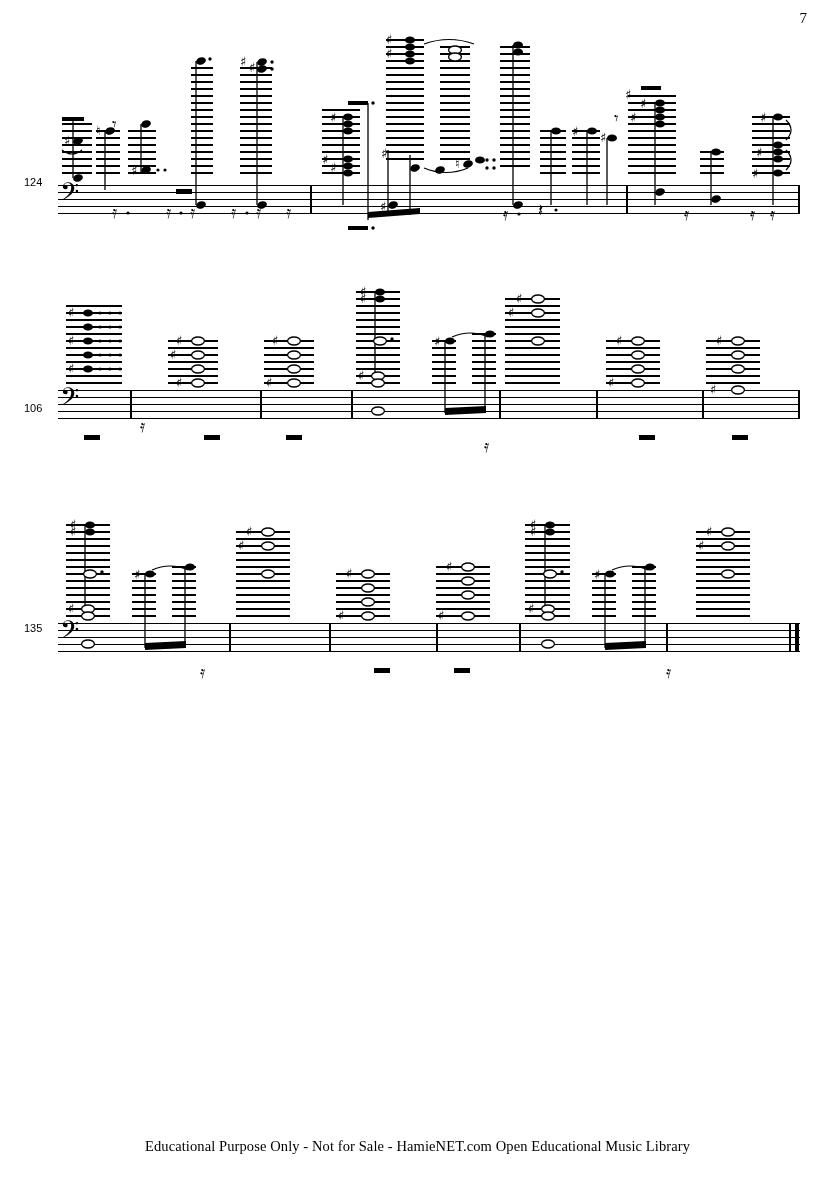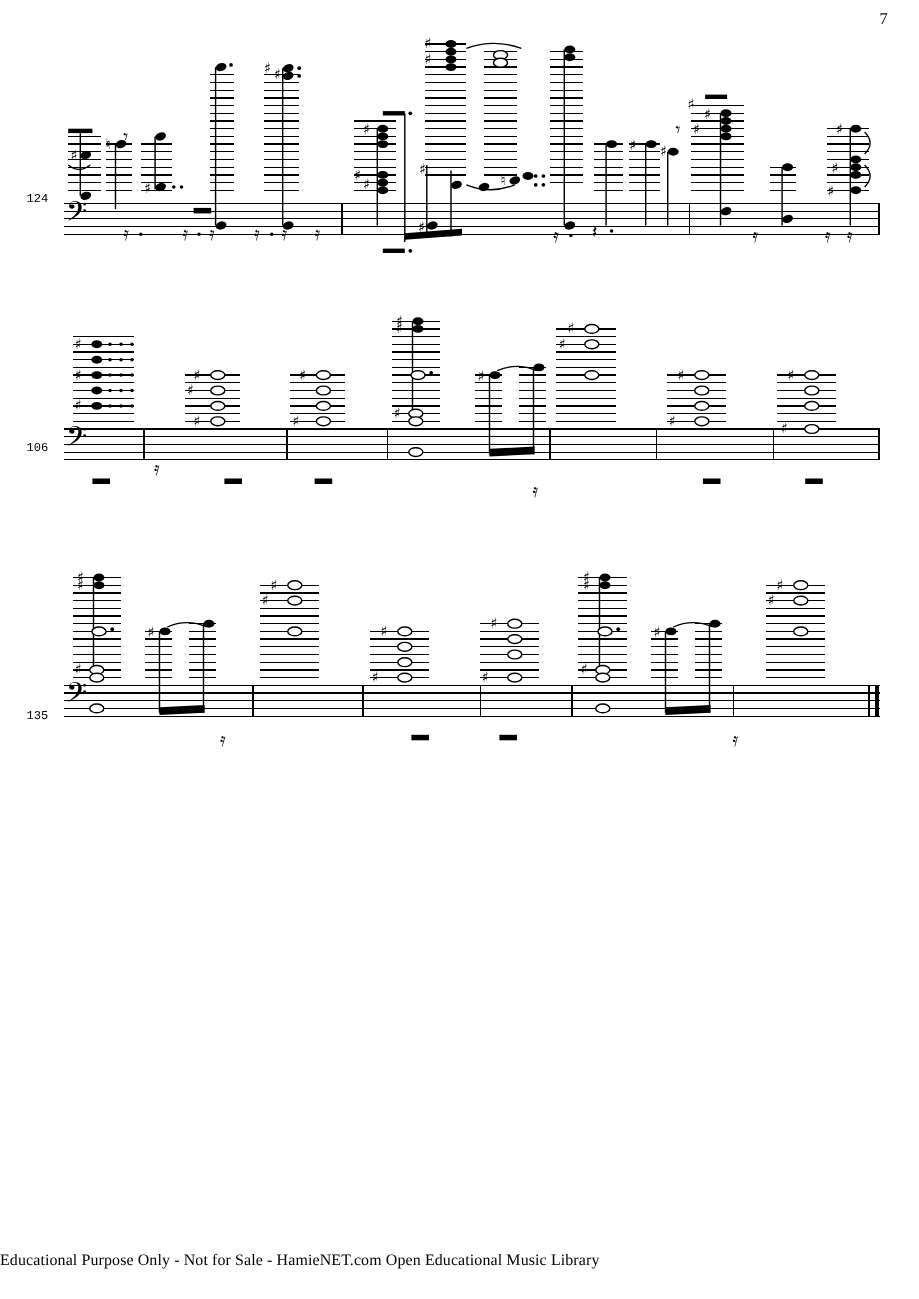--- a/index.html
+++ b/index.html
@@ -27,34 +27,35 @@
     right: 28px;
     font-size: 15px;
     font-family: "Liberation Serif", serif;
     color: #000;
   }
   .footer {
     position: absolute;
     left: 0;
     right: 0;
     top: 1138px;
+    text-align: center;
     font-size: 14.5px;
     font-family: "Liberation Serif", serif;
     color: #000;
     letter-spacing: 0.1px;
   }
   .system {
     position: absolute;
     left: 0;
     width: 835px;
   }
   .measure-number {
     position: absolute;
     font-size: 11px;
-    font-family: Liberation Mono, monospace;
+    font-family: Liberation Sans, sans-serif;
     color: #000;
   }
   svg {
     display: block;
     overflow: visible;
   }
   .stafflines line {
     stroke: #000;
     stroke-width: 1;
     shape-rendering: crispEdges;
@@ -668,21 +669,21 @@
         <rect x="204" y="155" width="16" height="5" class="nh"></rect>
         <rect x="286" y="155" width="16" height="5" class="nh"></rect>
         <text class="restglyph" x="484" y="172">𝄿</text>
         <rect x="639" y="155" width="16" height="5" class="nh"></rect>
         <rect x="732" y="155" width="16" height="5" class="nh"></rect>
       </g>
     </svg>
   </div>
 
   <div class="system" style="top:500px;height:200px;">
-    <div class="measure-number" style="left:24px;top:122px;margin-top:24px;">135</div>
+    <div class="measure-number" style="left:24px;top:122px;">135</div>
     <svg width="835" height="200" viewBox="0 0 835 200">
       <g class="stafflines">
         <line x1="58" y1="123" x2="800" y2="123"></line>
         <line x1="58" y1="130" x2="800" y2="130"></line>
         <line x1="58" y1="137" x2="800" y2="137"></line>
         <line x1="58" y1="144" x2="800" y2="144"></line>
         <line x1="58" y1="151" x2="800" y2="151"></line>
       </g>
       <text class="clef" x="60" y="143">𝄢</text>
       <line class="barline" x1="230" y1="123" x2="230" y2="151"></line>

